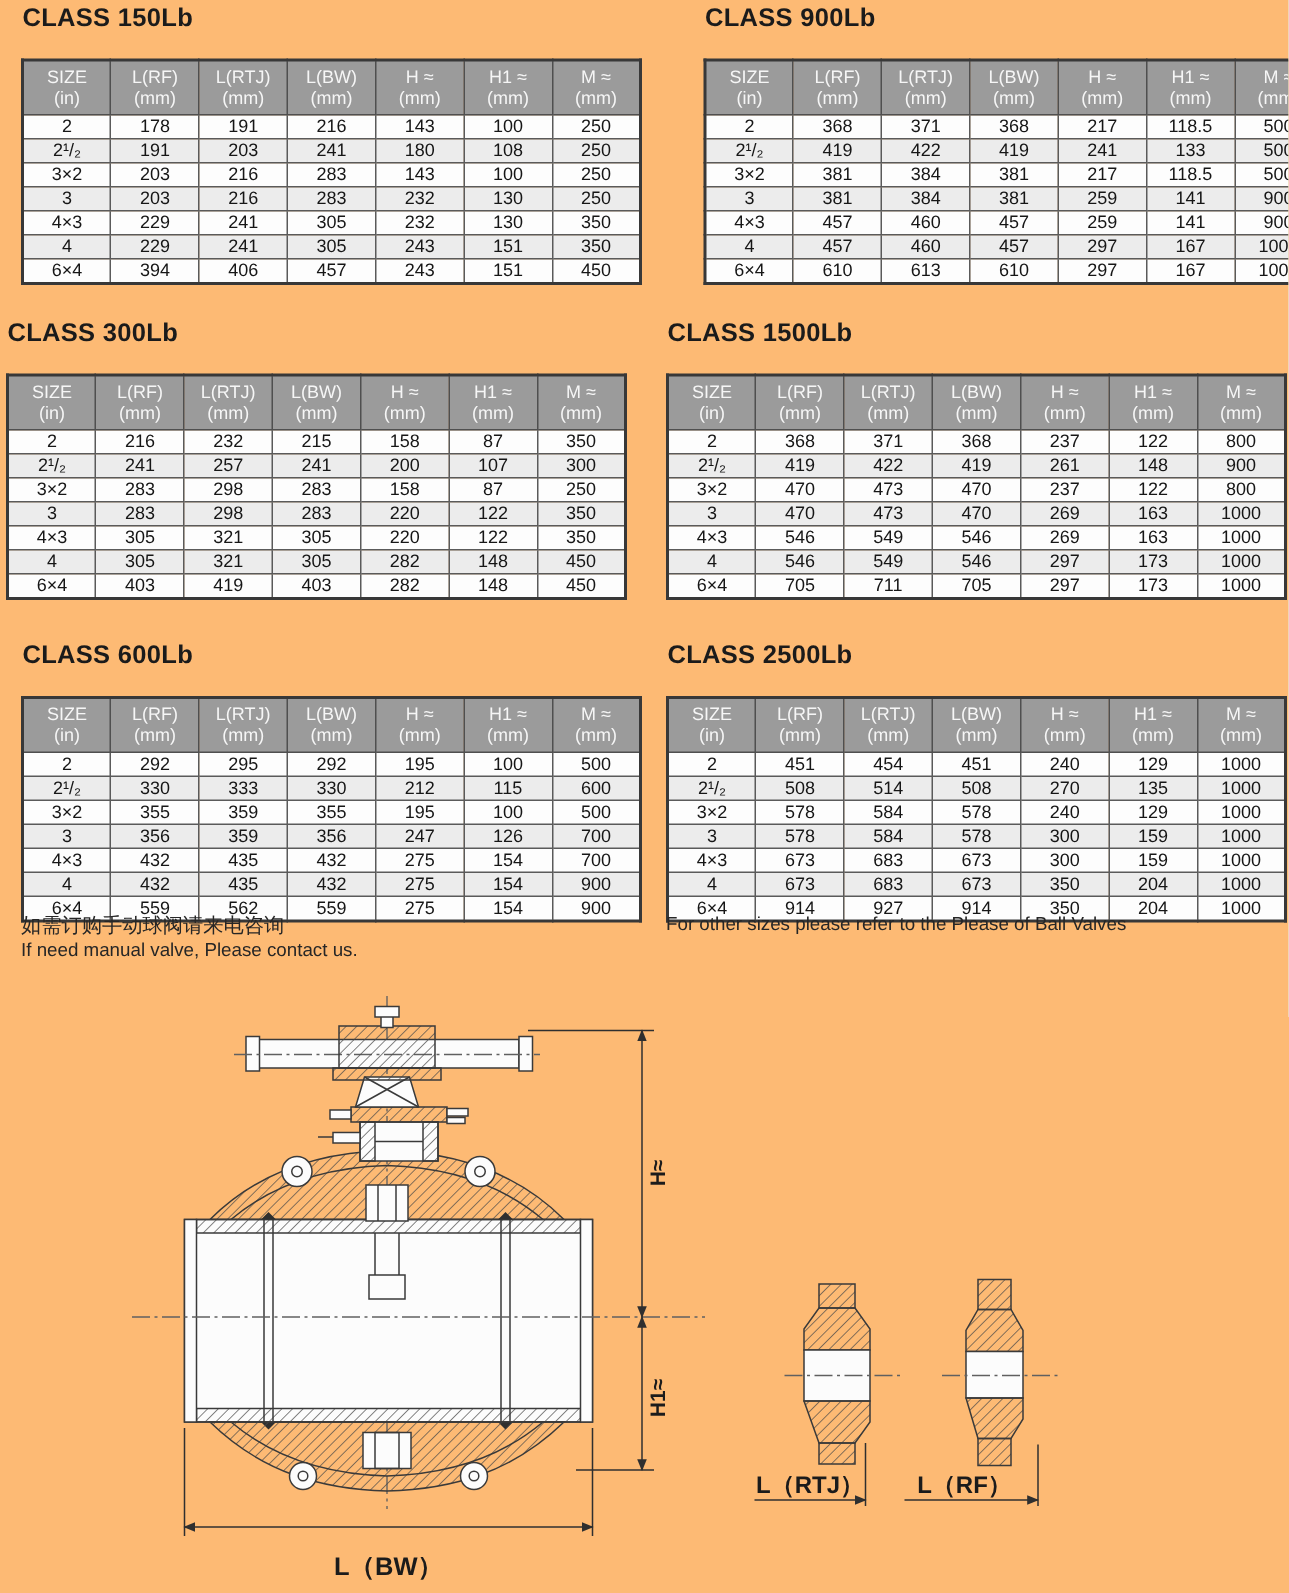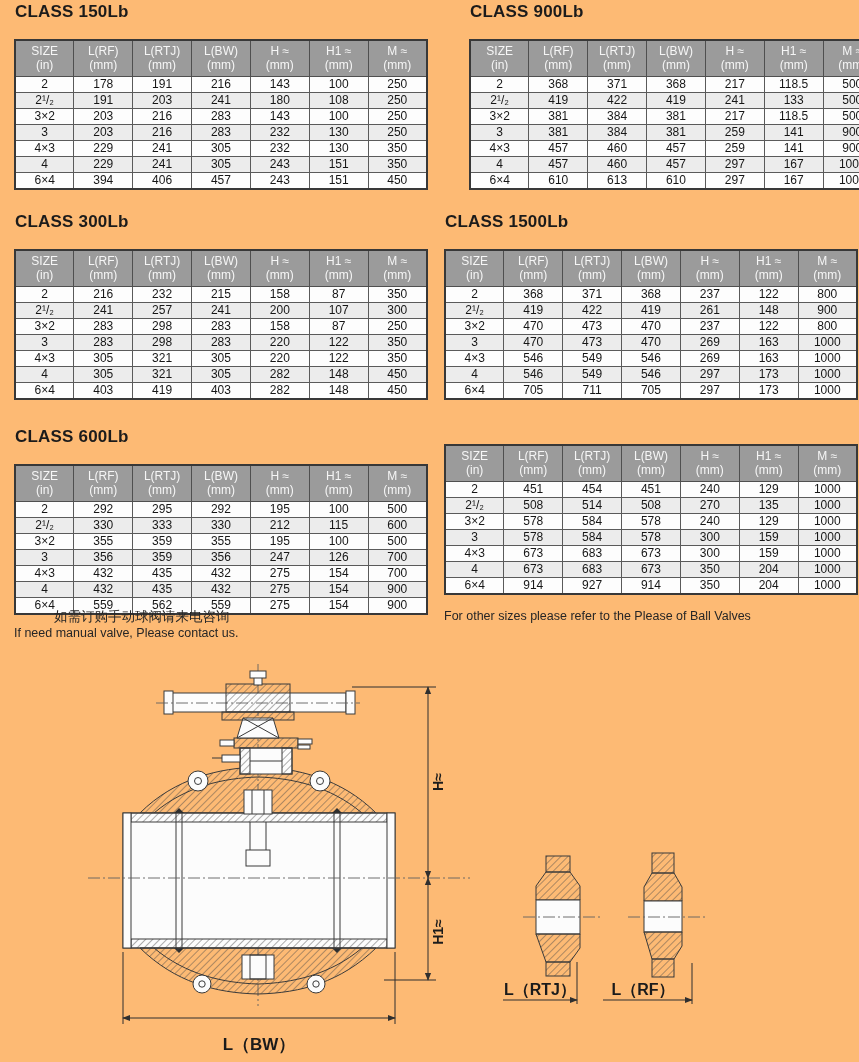--- a/index.html
+++ b/index.html
@@ -2,21 +2,21 @@
 <html><head>
 <meta charset="utf-8">
 <style>
   html,body{margin:0;padding:0;background:#e8e8e8;}
   .sheet{
     position:relative;width:859px;height:1062px;margin:0 auto;
     background:#fdba74;overflow:hidden;
     font-family:"Liberation Sans","DejaVu Sans",sans-serif;color:#1d1d1d;
   }
   .sec{position:absolute;width:414px;}
-  #sec0{left:14px;top:2px}   #sec1{left:14px;top:212px}  #sec2{left:14px;top:427px}
+  #sec0{left:14px;top:2px}   #sec1{left:4px;top:212px}  #sec2{left:14px;top:427px}
   #sec3{left:469px;top:2px}  #sec4{left:444px;top:212px} #sec5{left:444px;top:427px}
   .sec h2{
     margin:0 0 9px 1px;font-size:17px;font-weight:bold;color:#1b1b1b;
     letter-spacing:.2px;line-height:20px;
   }
   table.dim{
     width:100%;border-collapse:collapse;table-layout:fixed;
     border:2px solid #383838;font-size:12px;margin-top:17px;
   }
   table.dim thead th{
@@ -24,21 +24,21 @@
     border:1px solid #4f4f4f;padding:3px 0 4px;font-size:12px;line-height:14px;
   }
   table.dim thead th span{display:block;}
   table.dim tbody td{
     border:1px solid #5a5a5a;text-align:center;height:15px;line-height:15px;
     padding:0;color:#161616;background:#fdfdfd;
   }
   table.dim tbody tr:nth-child(even) td{background:#ececec;}
   .note{position:absolute;top:608px;width:414px;color:#262626;}
   #noteL{left:14px} #noteR{left:444px}
-  .note .zh{font-size:13.5px;line-height:17px;margin-left:40px;}
+  .note .zh{font-size:13.5px;line-height:17px;}
   .note .en{font-size:12.5px;line-height:16px;}
   svg.draw{position:absolute;left:0;top:660px;}
   .ln{stroke:#3a3a3a;stroke-width:1;fill:none}
   .wh{fill:#fcfcfc;stroke:#3a3a3a;stroke-width:1}
   .ht{fill:url(#hp);stroke:#3a3a3a;stroke-width:1}
   .cl{stroke:#606060;stroke-width:.9;stroke-dasharray:12 3 2 3;fill:none}
   .dm{stroke:#2f2f2f;stroke-width:1;fill:none}
   .dtxt{fill:#1b1b1b;font-weight:bold;font-family:"Liberation Sans",sans-serif;}
 </style>
 </head>
@@ -550,20 +550,21 @@
             <td>711</td>
             <td>705</td>
             <td>297</td>
             <td>173</td>
             <td>1000</td>
           </tr>
         </tbody>
       </table>
   </div>
   <div class="sec" id="sec5">
+    <h2>CLASS 2500Lb</h2>
     <table class="dim">
         <thead>
           <tr>
             <th>
               <span>SIZE</span>
               <span>(in)</span>
             </th>
             <th>
               <span>L(RF)</span>
               <span>(mm)</span>

